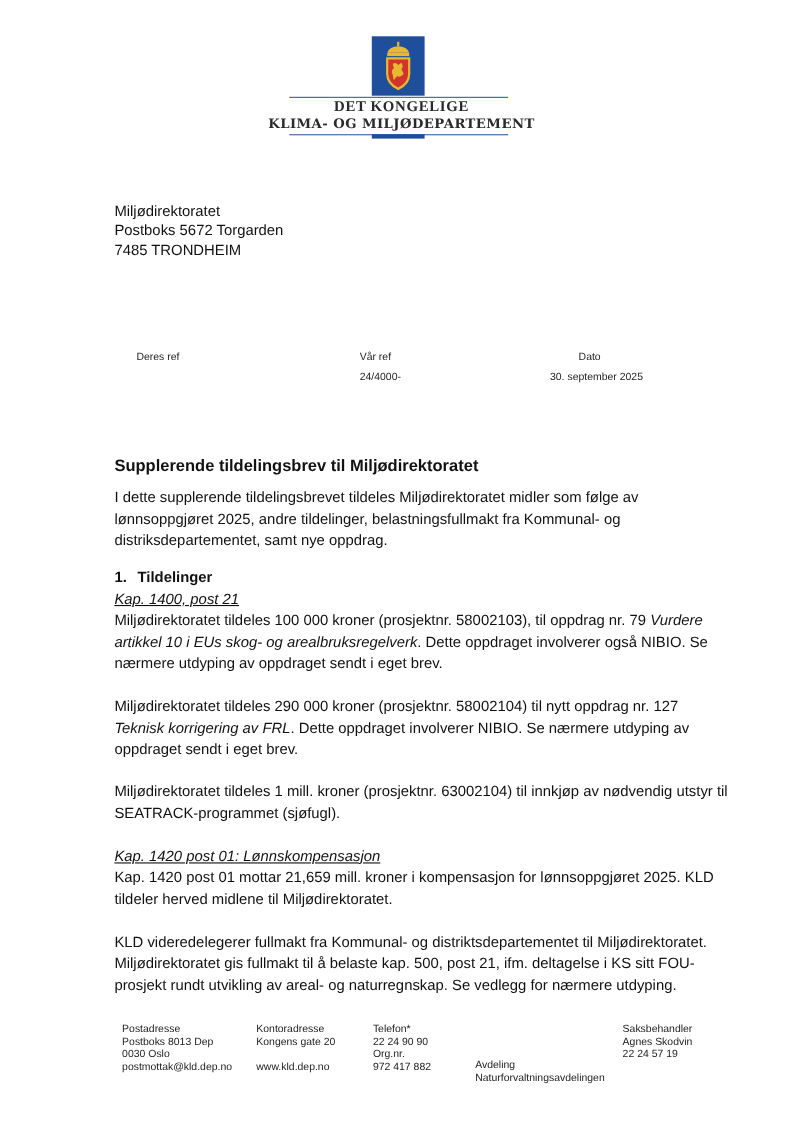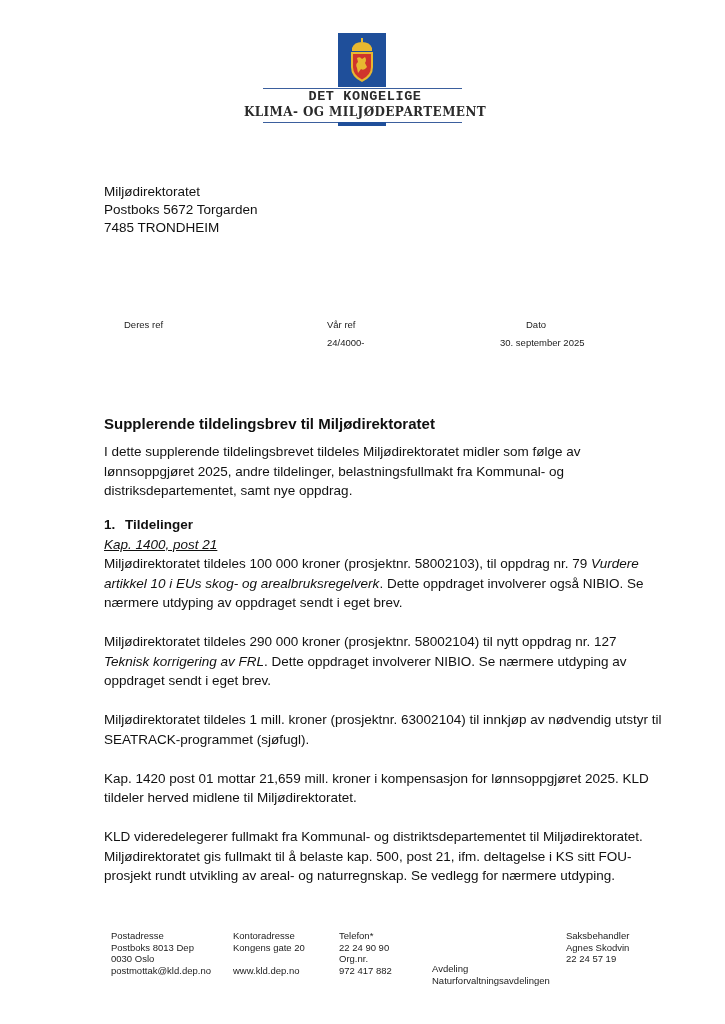--- a/index.html
+++ b/index.html
@@ -4,21 +4,21 @@
 <style>
   html, body { margin: 0; padding: 0; background: #ffffff; }
   body { width: 725px; height: 1024px; position: relative; overflow: hidden;
          font-family: "Liberation Sans", sans-serif; color: #111; }
   .abs { position: absolute; }
 
   
   .logo-box { left: 338px; top: 33px; width: 48px; height: 54px; background: #1f4f9a; }
   .logo-topline { left: 263px; top: 88px; width: 199px; height: 1px; background: #3b5f9d; }
   .logo-line1 { left: 230px; top: 89px; width: 270px; text-align: center;
-                font-family: Liberation Mono, monospace; font-size: 13.5px;
+                font-family: Liberation Serif, serif; font-size: 13.5px;
                 letter-spacing: 0.6px; color: #2a2a2a; font-weight: bold; line-height: 16px; }
   .logo-line2 { left: 230px; top: 104px; width: 270px; text-align: center;
                 font-family: "DejaVu Serif", "Liberation Serif", serif; font-size: 12px;
                 letter-spacing: 0.4px; color: #2a2a2a; font-weight: bold; line-height: 16px; }
   .logo-botline { left: 263px; top: 122px; width: 199px; height: 1px; background: #3b5f9d; }
   .logo-botbar { left: 338px; top: 122px; width: 48px; height: 4px; background: #1f4f9a; }
 
   .addr { left: 104px; top: 183px; font-size: 13.5px; line-height: 18px; }
   .ref-label { font-size: 9.5px; color: #222; }
   .ref-val { font-size: 9.5px; color: #222; }
@@ -77,20 +77,21 @@
 
 <div class="abs body" style="top:515px;">
   <p class="h2"><span class="num">1.</span><span>Tildelinger</span></p>
   <p class="u-it">Kap. 1400, post 21</p>
   <p><span>Miljødirektoratet tildeles 100 000 kroner (prosjektnr. 58002103), til oppdrag nr. 79 </span><span class="it">Vurdere artikkel 10 i EUs skog- og arealbruksregelverk</span><span>. Dette oppdraget involverer også NIBIO. Se nærmere utdyping av oppdraget sendt i eget brev.</span></p>
   <p>&nbsp;</p>
   <p><span>Miljødirektoratet tildeles 290 000 kroner (prosjektnr. 58002104) til nytt oppdrag nr. 127 </span><span class="it">Teknisk korrigering av FRL</span><span>. Dette oppdraget involverer NIBIO. Se nærmere utdyping av oppdraget sendt i eget brev.</span></p>
   <p>&nbsp;</p>
   <p>Miljødirektoratet tildeles 1 mill. kroner (prosjektnr. 63002104) til innkjøp av nødvendig utstyr til SEATRACK-programmet (sjøfugl).</p>
   <p>&nbsp;</p>
+  <p class="u-it">Kap. 1420 post 01: Lønnskompensasjon</p>
   <p>Kap. 1420 post 01 mottar 21,659 mill. kroner i kompensasjon for lønnsoppgjøret 2025. KLD tildeler herved midlene til Miljødirektoratet.</p>
   <p>&nbsp;</p>
   <p>KLD videredelegerer fullmakt fra Kommunal- og distriktsdepartementet til Miljødirektoratet. Miljødirektoratet gis fullmakt til å belaste kap. 500, post 21, ifm. deltagelse i KS sitt FOU-prosjekt rundt utvikling av areal- og naturregnskap. Se vedlegg for nærmere utdyping.</p>
 </div>
 
 <div class="abs footer" style="left:111px;">
   <div>Postadresse</div>
   <div>Postboks 8013 Dep</div>
   <div>0030 Oslo</div>
   <div>postmottak@kld.dep.no</div>

